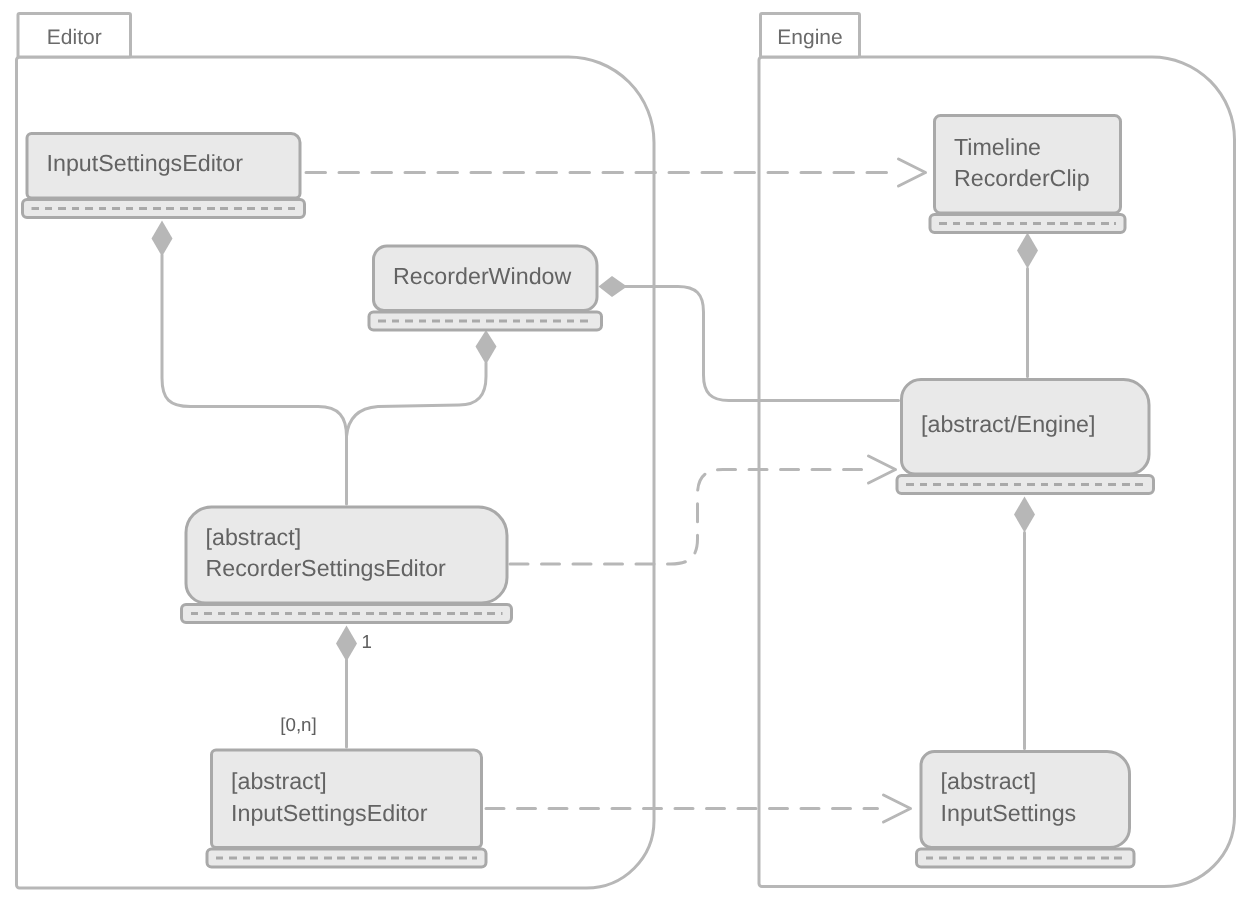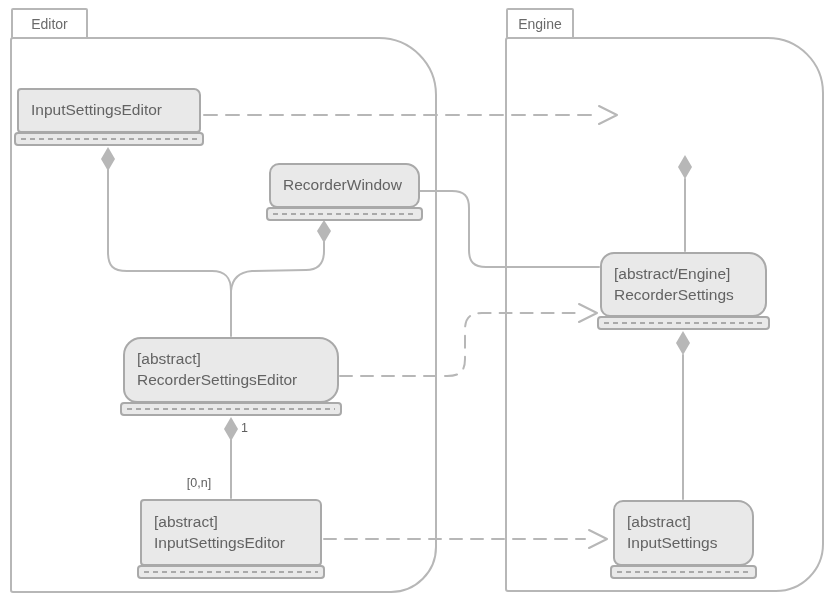--- a/index.html
+++ b/index.html
@@ -70,21 +70,21 @@
   }
   .cls-strip .dash {
     height: 2px;
     margin: 4px 5px 0 5px;
     background-image: repeating-linear-gradient(90deg, #a9a9a9 0 5px, transparent 5px 9px);
   }
 
   
   #cls-recorder-clip-editor      { left: 17px;  top: 88px;  width: 184px; }
   #cls-recorder-clip-editor .cls-title      { height: 45px; border-radius: 4px 7px 4px 4px; }
-  #cls-recorder-window           { left: 248px; top: 163px; width: 151px; margin-left: 21px; }
+  #cls-recorder-window           { left: 248px; top: 163px; width: 151px; }
   #cls-recorder-window .cls-title           { height: 45px; border-radius: 10px 14px 10px 8px; }
   #cls-recorder-settings-editor  { left: 123px; top: 337px; width: 216px; }
   #cls-recorder-settings-editor .cls-title  { height: 66px; border-radius: 18px 20px 18px 14px; }
   #cls-input-settings-editor     { left: 140px; top: 499px; width: 182px; }
   #cls-input-settings-editor .cls-title     { height: 67px; border-radius: 4px 6px 4px 4px; }
   #cls-timeline-recorder-clip    { left: 622px; top: 76px;  width: 126px; }
   #cls-timeline-recorder-clip .cls-title    { height: 67px; border-radius: 5px; }
   #cls-recorder-settings         { left: 600px; top: 252px; width: 167px; }
   #cls-recorder-settings .cls-title         { height: 65px; border-radius: 14px 18px 14px 10px; }
   #cls-input-settings            { left: 613px; top: 500px; width: 141px; }
@@ -180,25 +180,33 @@
   <div class="cls" id="cls-input-settings-editor">
     <div class="cls-title">
       <div>[abstract]</div>
       <div>InputSettingsEditor</div>
     </div>
     <div class="cls-strip">
         <div class="dash"></div>
       </div>
   </div>
 
+  <div class="cls" id="cls-timeline-recorder-clip">
+    <div class="cls-title">
+      <div>Timeline</div>
+      <div>RecorderClip</div>
+    </div>
+    <div class="cls-strip">
+        <div class="dash"></div>
+      </div>
+  </div>
 
   <div class="cls" id="cls-recorder-settings">
     <div class="cls-title">
       <div>[abstract/Engine]</div>
-      <div>RecorderSettings</div>
     </div>
     <div class="cls-strip">
         <div class="dash"></div>
       </div>
   </div>
 
   <div class="cls" id="cls-input-settings">
     <div class="cls-title">
       <div>[abstract]</div>
       <div>InputSettings</div>

